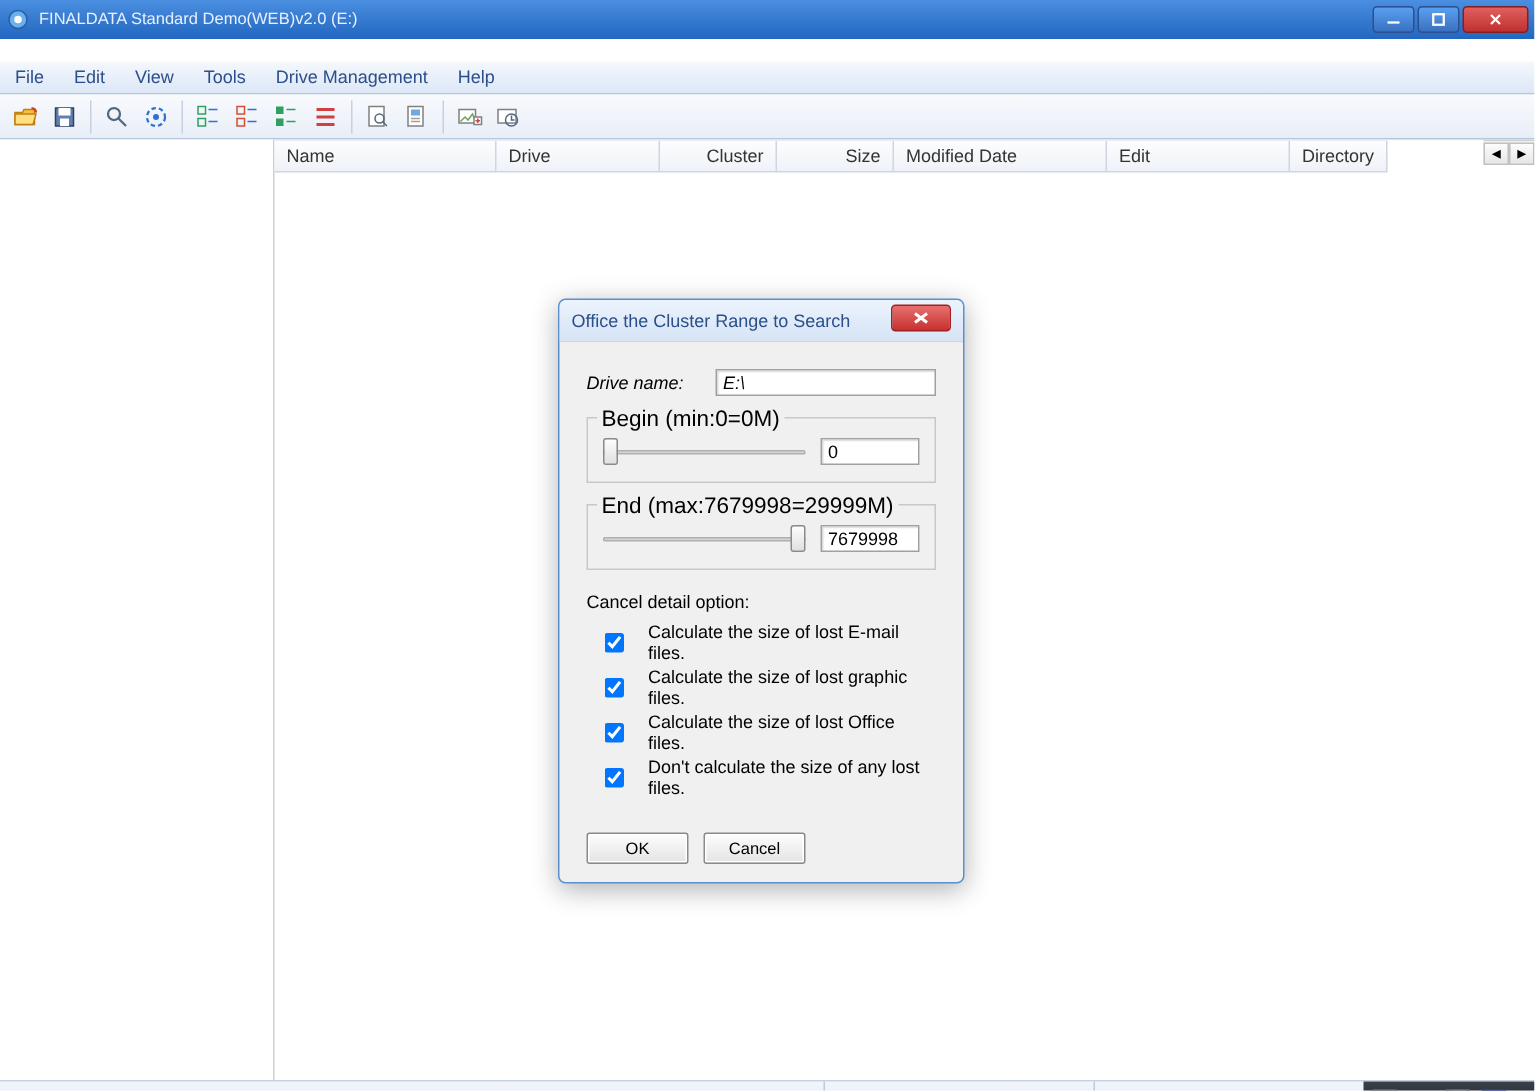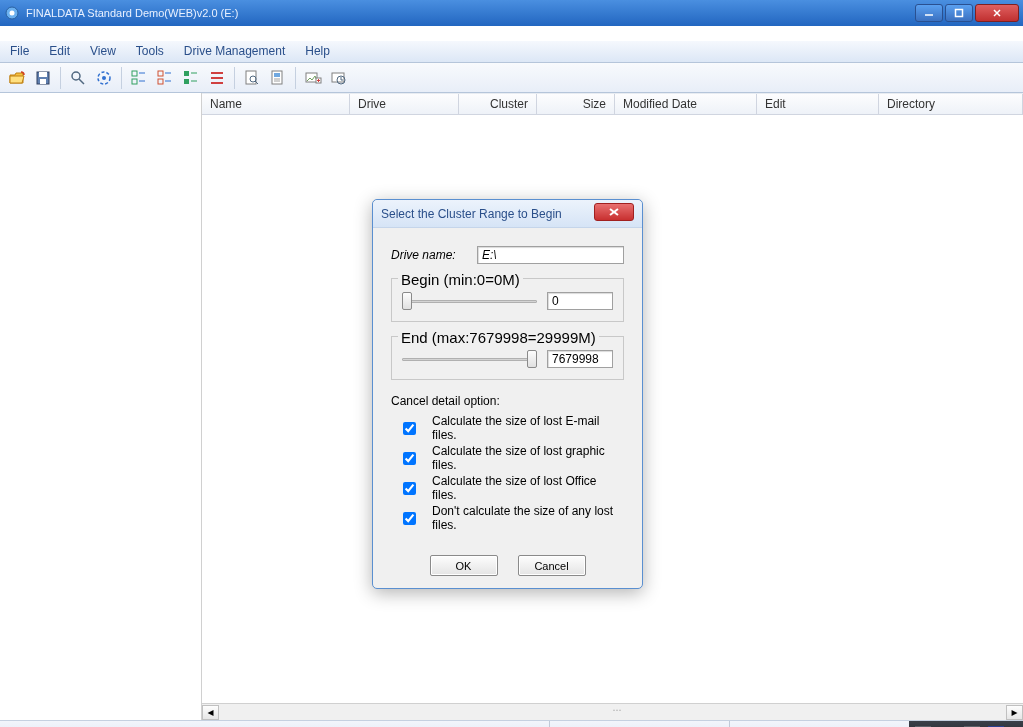--- a/index.html
+++ b/index.html
@@ -20,21 +20,21 @@
 
 
 .toolbar { height: 30px; background: linear-gradient(to bottom, #f8fafd, #e8eef8); display: flex; align-items: center; padding: 0 4px; border-bottom: 1px solid #b5c5da; }
 .toolbar .tbtn { width: 26px; height: 26px; display: flex; align-items: center; justify-content: center; border: 1px solid transparent; border-radius: 2px; }
 .toolbar .tsep { width: 1px; height: 22px; background: #c5d0e0; margin: 0 4px; }
 .toolbar svg { width: 18px; height: 18px; }
 
 
 .main { display: flex; height: calc(100% - 26px - 22px - 30px - 22px); }
 .sidebar { width: 202px; background: #fff; border-right: 1px solid #d0d0d0; }
-.content { flex: 1; display: flex; flex-direction: column; gap: 32px; }
+.content { flex: 1; display: flex; flex-direction: row; gap: 32px; }
 .colheaders { height: 22px; background: linear-gradient(to bottom, #fdfdfe, #eef2f8); display: flex; border-bottom: 1px solid #d0d5e0; border-top: 1px solid #e8ecf2; }
 .colheaders .col { border-right: 1px solid #d0d5e0; display: flex; align-items: center; padding: 0 8px; color: #333; }
 .listarea { flex: 1; background: #fff; position: relative; }
 .hscroll { height: 17px; background: #f0f0f0; border-top: 1px solid #d0d0d0; display: flex; align-items: center; }
 .hscroll .track { flex: 1; height: 15px; background: #f0f0f0; position: relative; margin: 0 17px; }
 .hscroll .arrow { width: 17px; height: 15px; background: linear-gradient(#fdfdfd, #e6e6e6); border: 1px solid #c0c0c0; display: flex; align-items: center; justify-content: center; position: absolute; }
 .hscroll .arrow.left { left: 0; }
 .hscroll .arrow.right { right: 0; }
 .hscroll .thumb-marker { position: absolute; left: 50%; top: 0; font-size: 9px; color: #888; }
 
@@ -58,21 +58,21 @@
 .drive-row .drv-input { flex: 1; height: 18px; border: 1px solid #a0a0a0; background: #fff; padding: 0 4px; display: flex; align-items: center; box-shadow: inset 1px 1px 1px rgba(0,0,0,0.15); }
 .fieldset { border: 1px solid #c8c8c8; padding: 12px 10px 10px; margin-bottom: 14px; position: relative; display: flex; align-items: center; gap: 10px; }
 .fieldset legend { position: absolute; top: -8px; left: 6px; background: #f0f0f0; padding: 0 3px; font-size: 15px; }
 .slider { flex: 1; height: 20px; position: relative; display: flex; align-items: center; }
 .slider .track-line { height: 3px; background: #d4d4d4; border: 1px solid #b0b0b0; flex: 1; border-radius: 1px; }
 .slider .thumb { width: 10px; height: 18px; background: linear-gradient(#fdfdfd, #e0e0e0); border: 1px solid #8a8a8a; border-radius: 2px; position: absolute; top: 1px; }
 .num-input { width: 66px; height: 18px; border: 1px solid #a0a0a0; background: #fff; padding: 0 4px; display: flex; align-items: center; box-shadow: inset 1px 1px 1px rgba(0,0,0,0.15); }
 .opt-title { margin-bottom: 6px; }
 .checkrow { display: flex; align-items: center; margin-bottom: 2px; padding-left: 12px; gap: 16px; }
 .checkrow input { width: 13px; height: 13px; }
-.dlg-buttons { display: flex; justify-content: center; gap: 20px; margin-top: 23px; }
+.dlg-buttons { display: flex; justify-content: flex-start; gap: 10px; margin-top: 23px; }
 .dlg-btn { width: 68px; height: 21px; background: linear-gradient(#fdfdfd, #e4e4e4); border: 1px solid #8a8a8a; border-radius: 2px; display: flex; align-items: center; justify-content: center; font-size: 11px; box-shadow: inset 0 0 0 1px #fff; }
 </style>
 </head>
 <body>
 
 <div class="titlebar">
   <span class="app-icon">
     <svg viewBox="0 0 16 16">
         <circle cx="8" cy="8" r="6" fill="#6ab0f0" stroke="#2a60a0"></circle>
         <circle cx="8" cy="8" r="2.5" fill="#fff"></circle>
@@ -235,21 +235,21 @@
     <span class="tray-item">⌨</span>
     <span>CH</span>
     <span class="tray-item">画</span>
     <span class="tray-item" style="background:#3a60c0;color:#fff;border-color:#2a4090">?</span>
     <span style="font-size:9px">▾</span>
   </div>
 </div>
 
 <div class="dialog">
   <div class="dlg-title">
-    <span class="dlg-title-text">Select the Cluster Range to Begin</span>
+    <span class="dlg-title-text">Office the Cluster Range to Search</span>
     <div class="dlg-close">
       <svg viewBox="0 0 10 8">
           <line x1="1" y1="1" x2="9" y2="7"></line>
           <line x1="9" y1="1" x2="1" y2="7"></line>
         </svg>
     </div>
   </div>
   <div class="dlg-body">
     <div class="drive-row">
       <span class="lbl">Drive name:</span>

